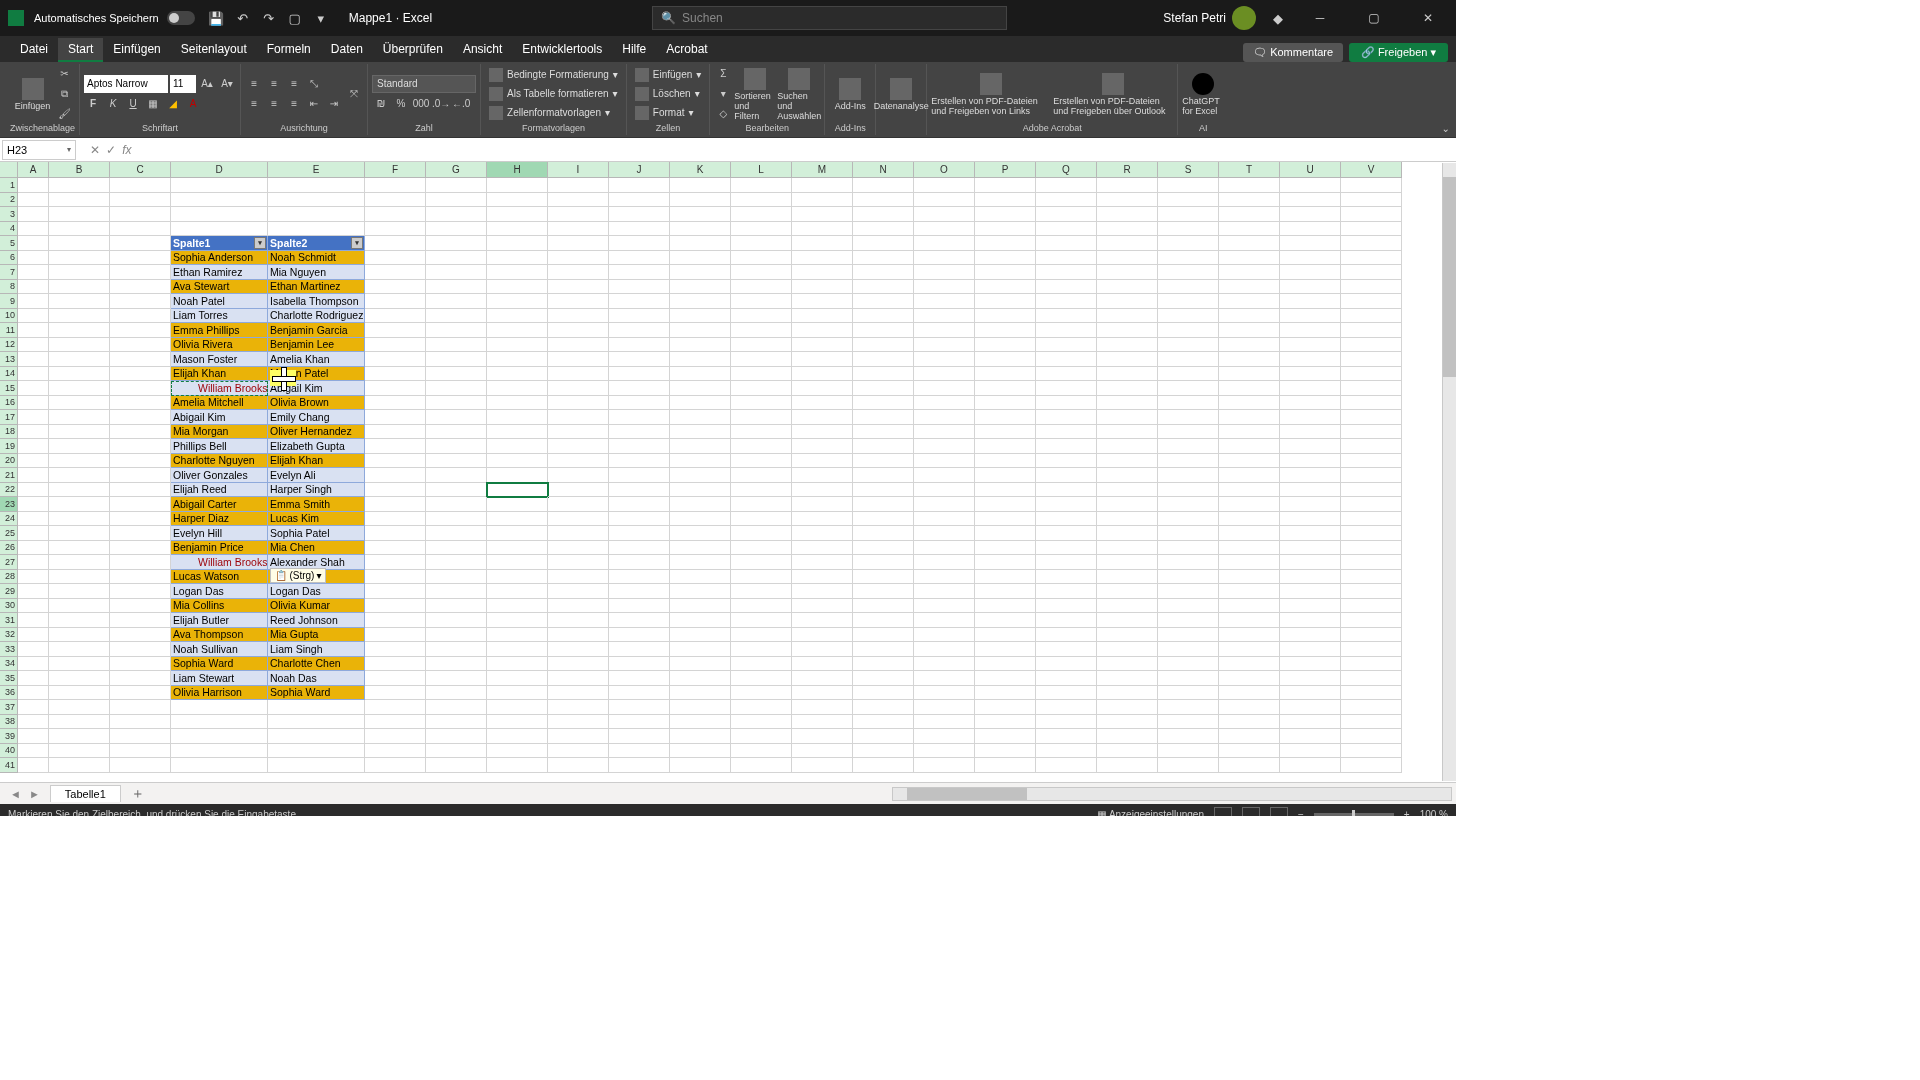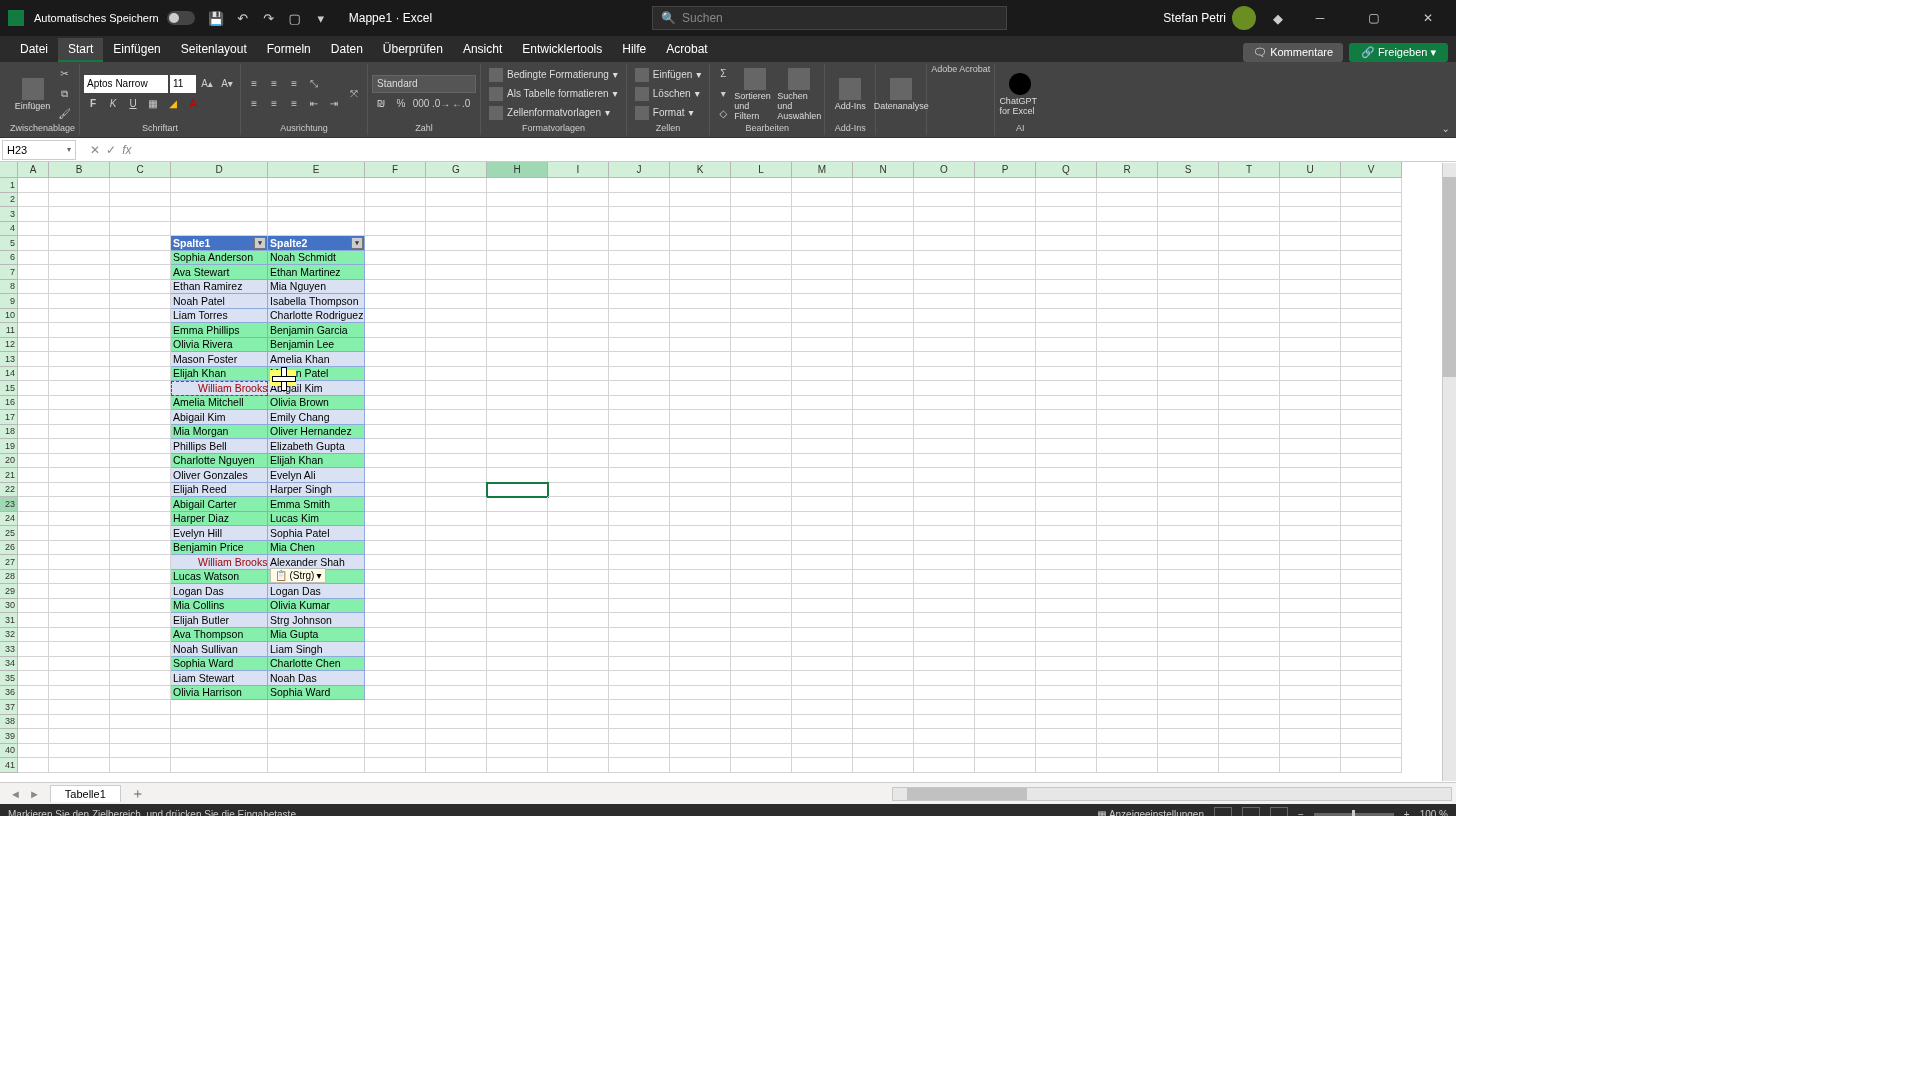--- a/index.html
+++ b/index.html
@@ -62,21 +62,21 @@
 .rh { height: 14.5px; border-right: 1px solid #b7b7b7; border-bottom: 1px solid #b7b7b7; background: #d2efd9; font-size: 9px; color: #333; display: flex; align-items: center; justify-content: flex-end; padding-right: 2px; }
 .rh.sel { background: #a0d8b3; }
 .cells { position: absolute; left: 18px; top: 16px; }
 .row { display: flex; height: 14.5px; }
 .cell { border-right: 1px solid #d4d4d4; border-bottom: 1px solid #d4d4d4; font-size: 10.5px; padding: 0 2px; display: flex; align-items: center; overflow: hidden; white-space: nowrap; color: #000; }
 
 
 .thdr { background: #4472c4; color: #fff; font-weight: 600; position: relative; }
 .thdr .filter-dd { position: absolute; right: 1px; top: 1px; width: 12px; height: 12px; background: #ccc; border: 1px solid #777; font-size: 7px; display: flex; align-items: center; justify-content: center; color: #333; }
 .trow-even { background: #d9e1f2; }
-.trow-odd { background: #86efac; }
+.trow-odd { background: #eab308; }
 .dup { color: #9c0006; padding-left: 27px; }
 .copy-marquee { outline: 1.5px dashed #107c41; outline-offset: -1px; }
 .sel-cell { outline: 2px solid #107c41; outline-offset: -1px; }
 
 
 .cursor-overlay { position: absolute; width: 26px; height: 26px; pointer-events: none; }
 .cursor-overlay .yellow { position: absolute; width: 26px; height: 16px; background: #ffff66; top: 5px; left: 0; }
 .cursor-overlay .plus { position: absolute; width: 22px; height: 22px; left: 2px; top: 2px; }
 .cursor-overlay .plus::before { content: ""; position: absolute; left: 9px; top: 0; width: 4px; height: 22px; background: #fff; border: 1px solid #000; }
 .cursor-overlay .plus::after { content: ""; position: absolute; top: 9px; left: 0; height: 4px; width: 22px; background: #fff; border: 1px solid #000; }
@@ -287,20 +287,30 @@
   <div class="group">
     <div class="group-body">
         <div class="rbtn-lg">
           <div class="ico"></div>
           <span>Datenanalyse</span>
         </div>
       </div>
     <div class="group-label">&nbsp;</div>
   </div>
   <div class="group">
+    <div class="group-body">
+      <div class="rbtn-lg" style="width:120px">
+          <div class="ico"></div>
+          <span>Erstellen von PDF-Dateien und Freigeben von Links</span>
+        </div>
+      <div class="rbtn-lg" style="width:120px">
+          <div class="ico"></div>
+          <span>Erstellen von PDF-Dateien und Freigeben über Outlook</span>
+        </div>
+    </div>
     <div class="group-label">Adobe Acrobat</div>
   </div>
   <div class="group" style="border-right:none">
     <div class="group-body">
         <div class="rbtn-lg">
           <div class="ico" style="border-radius:50%;background:#000"></div>
           <span>ChatGPT for Excel</span>
         </div>
       </div>
     <div class="group-label">AI</div>
@@ -532,20 +542,44 @@
         <div class="cell" style="width: 61px;"></div>
         <div class="cell" style="width: 61px;"></div>
         <div class="cell" style="width: 61px;"></div>
         <div class="cell" style="width: 61px;"></div>
         <div class="cell" style="width: 61px;"></div>
       </div>
       <div class="row">
         <div class="cell" style="width: 31px;"></div>
         <div class="cell" style="width: 61px;"></div>
         <div class="cell" style="width: 61px;"></div>
+        <div class="cell trow-even" style="width: 97px; border-right: 1px solid rgb(142, 169, 219); border-bottom: 1px solid rgb(142, 169, 219);">Ethan Ramirez</div>
+        <div class="cell trow-even" style="width: 97px; border-right: 1px solid rgb(142, 169, 219); border-bottom: 1px solid rgb(142, 169, 219);">Mia Nguyen</div>
+        <div class="cell" style="width: 61px;"></div>
+        <div class="cell" style="width: 61px;"></div>
+        <div class="cell" style="width: 61px;"></div>
+        <div class="cell" style="width: 61px;"></div>
+        <div class="cell" style="width: 61px;"></div>
+        <div class="cell" style="width: 61px;"></div>
+        <div class="cell" style="width: 61px;"></div>
+        <div class="cell" style="width: 61px;"></div>
+        <div class="cell" style="width: 61px;"></div>
+        <div class="cell" style="width: 61px;"></div>
+        <div class="cell" style="width: 61px;"></div>
+        <div class="cell" style="width: 61px;"></div>
+        <div class="cell" style="width: 61px;"></div>
+        <div class="cell" style="width: 61px;"></div>
+        <div class="cell" style="width: 61px;"></div>
+        <div class="cell" style="width: 61px;"></div>
+        <div class="cell" style="width: 61px;"></div>
+      </div>
+      <div class="row">
+        <div class="cell" style="width: 31px;"></div>
+        <div class="cell" style="width: 61px;"></div>
+        <div class="cell" style="width: 61px;"></div>
         <div class="cell trow-odd" style="width: 97px; border-right: 1px solid rgb(142, 169, 219); border-bottom: 1px solid rgb(142, 169, 219);">Ava Stewart</div>
         <div class="cell trow-odd" style="width: 97px; border-right: 1px solid rgb(142, 169, 219); border-bottom: 1px solid rgb(142, 169, 219);">Ethan Martinez</div>
         <div class="cell" style="width: 61px;"></div>
         <div class="cell" style="width: 61px;"></div>
         <div class="cell" style="width: 61px;"></div>
         <div class="cell" style="width: 61px;"></div>
         <div class="cell" style="width: 61px;"></div>
         <div class="cell" style="width: 61px;"></div>
         <div class="cell" style="width: 61px;"></div>
         <div class="cell" style="width: 61px;"></div>
@@ -556,44 +590,20 @@
         <div class="cell" style="width: 61px;"></div>
         <div class="cell" style="width: 61px;"></div>
         <div class="cell" style="width: 61px;"></div>
         <div class="cell" style="width: 61px;"></div>
         <div class="cell" style="width: 61px;"></div>
       </div>
       <div class="row">
         <div class="cell" style="width: 31px;"></div>
         <div class="cell" style="width: 61px;"></div>
         <div class="cell" style="width: 61px;"></div>
-        <div class="cell trow-even" style="width: 97px; border-right: 1px solid rgb(142, 169, 219); border-bottom: 1px solid rgb(142, 169, 219);">Ethan Ramirez</div>
-        <div class="cell trow-even" style="width: 97px; border-right: 1px solid rgb(142, 169, 219); border-bottom: 1px solid rgb(142, 169, 219);">Mia Nguyen</div>
-        <div class="cell" style="width: 61px;"></div>
-        <div class="cell" style="width: 61px;"></div>
-        <div class="cell" style="width: 61px;"></div>
-        <div class="cell" style="width: 61px;"></div>
-        <div class="cell" style="width: 61px;"></div>
-        <div class="cell" style="width: 61px;"></div>
-        <div class="cell" style="width: 61px;"></div>
-        <div class="cell" style="width: 61px;"></div>
-        <div class="cell" style="width: 61px;"></div>
-        <div class="cell" style="width: 61px;"></div>
-        <div class="cell" style="width: 61px;"></div>
-        <div class="cell" style="width: 61px;"></div>
-        <div class="cell" style="width: 61px;"></div>
-        <div class="cell" style="width: 61px;"></div>
-        <div class="cell" style="width: 61px;"></div>
-        <div class="cell" style="width: 61px;"></div>
-        <div class="cell" style="width: 61px;"></div>
-      </div>
-      <div class="row">
-        <div class="cell" style="width: 31px;"></div>
-        <div class="cell" style="width: 61px;"></div>
-        <div class="cell" style="width: 61px;"></div>
         <div class="cell trow-even" style="width: 97px; border-right: 1px solid rgb(142, 169, 219); border-bottom: 1px solid rgb(142, 169, 219);">Noah Patel</div>
         <div class="cell trow-even" style="width: 97px; border-right: 1px solid rgb(142, 169, 219); border-bottom: 1px solid rgb(142, 169, 219);">Isabella Thompson</div>
         <div class="cell" style="width: 61px;"></div>
         <div class="cell" style="width: 61px;"></div>
         <div class="cell" style="width: 61px;"></div>
         <div class="cell" style="width: 61px;"></div>
         <div class="cell" style="width: 61px;"></div>
         <div class="cell" style="width: 61px;"></div>
         <div class="cell" style="width: 61px;"></div>
         <div class="cell" style="width: 61px;"></div>
@@ -1109,21 +1119,21 @@
         <div class="cell" style="width: 61px;"></div>
         <div class="cell" style="width: 61px;"></div>
         <div class="cell" style="width: 61px;"></div>
         <div class="cell" style="width: 61px;"></div>
       </div>
       <div class="row">
         <div class="cell" style="width: 31px;"></div>
         <div class="cell" style="width: 61px;"></div>
         <div class="cell" style="width: 61px;"></div>
         <div class="cell trow-even" style="width: 97px; border-right: 1px solid rgb(142, 169, 219); border-bottom: 1px solid rgb(142, 169, 219);">Elijah Butler</div>
-        <div class="cell trow-even" style="width: 97px; border-right: 1px solid rgb(142, 169, 219); border-bottom: 1px solid rgb(142, 169, 219);">Strg Johnson</div>
+        <div class="cell trow-even" style="width: 97px; border-right: 1px solid rgb(142, 169, 219); border-bottom: 1px solid rgb(142, 169, 219);">Reed Johnson</div>
         <div class="cell" style="width: 61px;"></div>
         <div class="cell" style="width: 61px;"></div>
         <div class="cell" style="width: 61px;"></div>
         <div class="cell" style="width: 61px;"></div>
         <div class="cell" style="width: 61px;"></div>
         <div class="cell" style="width: 61px;"></div>
         <div class="cell" style="width: 61px;"></div>
         <div class="cell" style="width: 61px;"></div>
         <div class="cell" style="width: 61px;"></div>
         <div class="cell" style="width: 61px;"></div>

